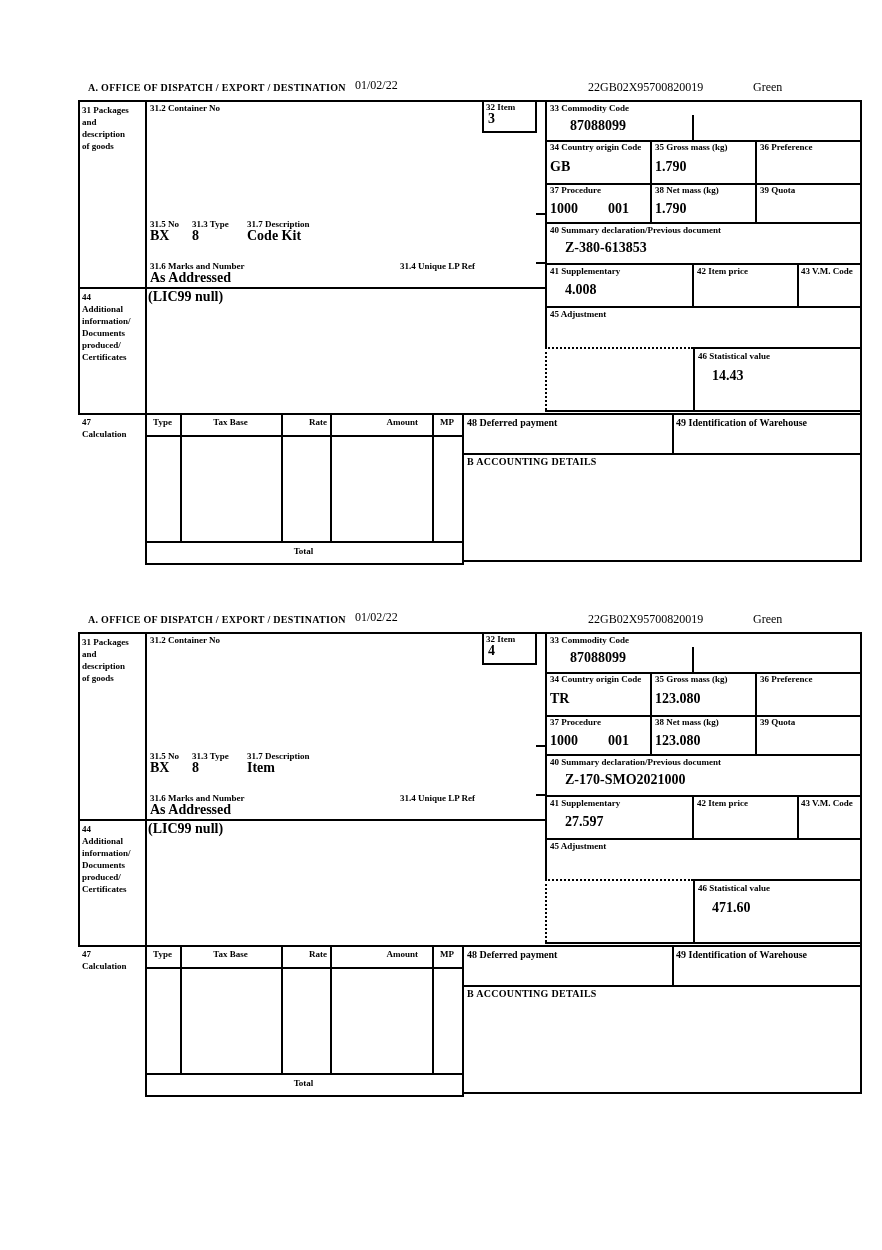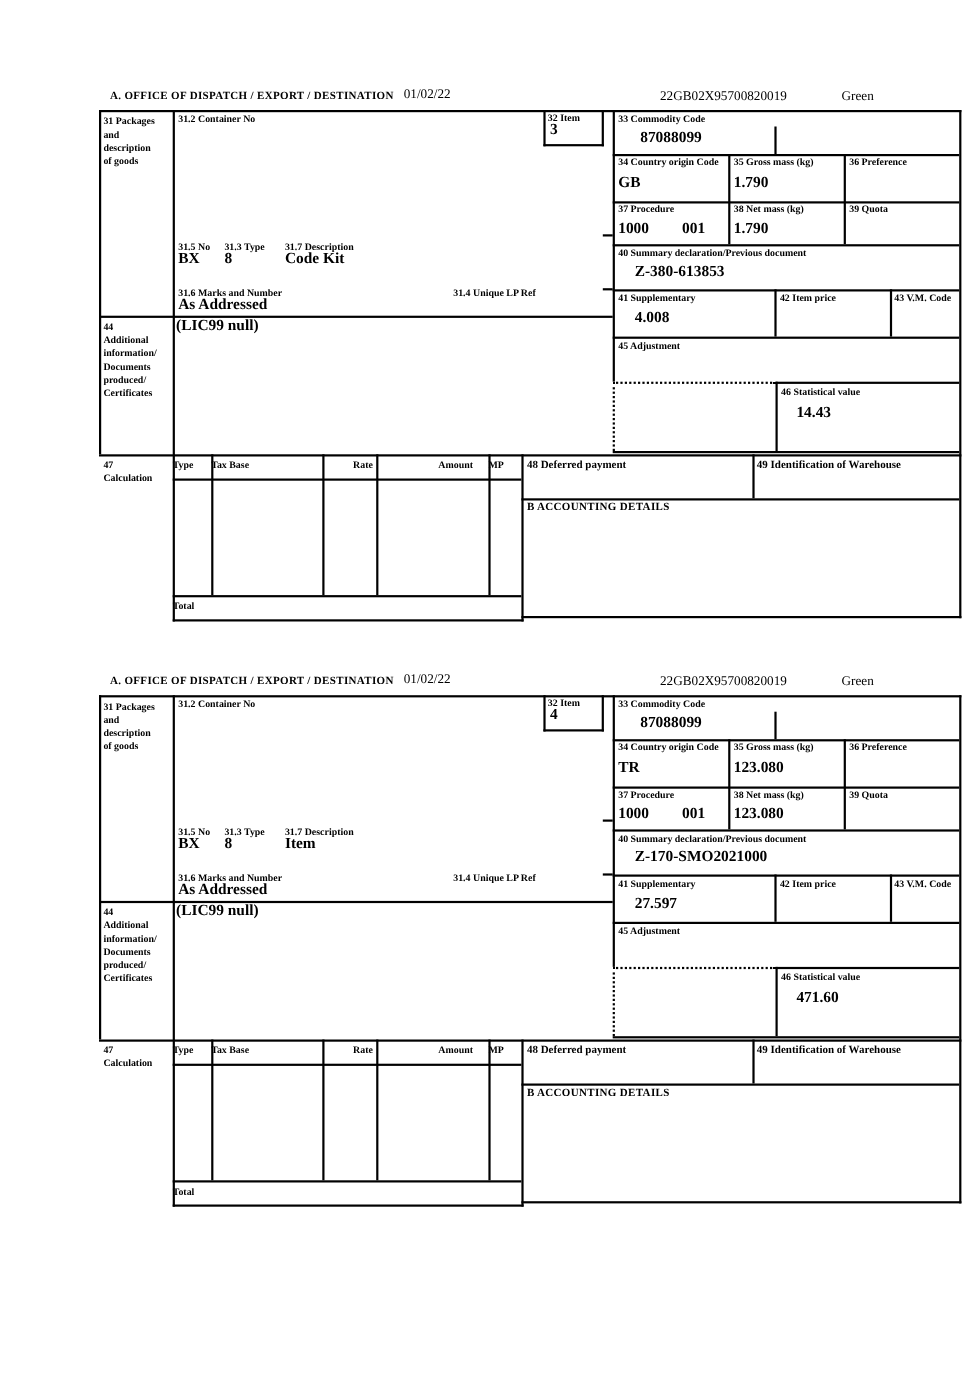--- a/index.html
+++ b/index.html
@@ -1,29 +1,29 @@
 <!DOCTYPE html>
 <html><head>
 <meta charset="utf-8">
 <style>
   html,body{margin:0;padding:0;}
   body{width:882px;height:1250px;background:#fff;position:relative;overflow:hidden;
        font-family:"Liberation Serif","DejaVu Serif",serif;color:#000;}
-  .section{position:absolute;left:12px;width:710px;height:495px;}
+  .section{position:absolute;left:0;width:710px;height:495px;}
   .hl,.vl{position:absolute;background:#000;}
   .hl{height:2px;}
   .vl{width:2px;}
   .hl.dot{background:none;border-top:2px dotted #000;height:0;}
   .vl.dot{background:none;border-left:2px dotted #000;width:0;}
   .lbl{position:absolute;font-size:9px;font-weight:bold;line-height:1.3;white-space:nowrap;}
   .ml{position:absolute;font-size:9px;font-weight:bold;line-height:12px;white-space:nowrap;}
   .val{position:absolute;font-size:14px;font-weight:bold;white-space:nowrap;}
   .hdr{position:absolute;font-size:10px;font-weight:bold;letter-spacing:.3px;white-space:nowrap;}
   .big{position:absolute;font-size:12px;font-weight:normal;white-space:nowrap;}
-  .ctr{}
+  .ctr{text-align:center;}
   .rt{text-align:right;}
   .box32{position:absolute;border-left:2px solid #000;border-right:2px solid #000;border-bottom:2px solid #000;}
 </style>
 </head>
 <body>
 
 <div class="section" style="top: 80px;">
 
   <div class="hdr" style="left:88px;top:2px;">A.  OFFICE OF DISPATCH / EXPORT / DESTINATION</div>
   <div class="big" style="left:355px;top:-2px;">01/02/22</div>

